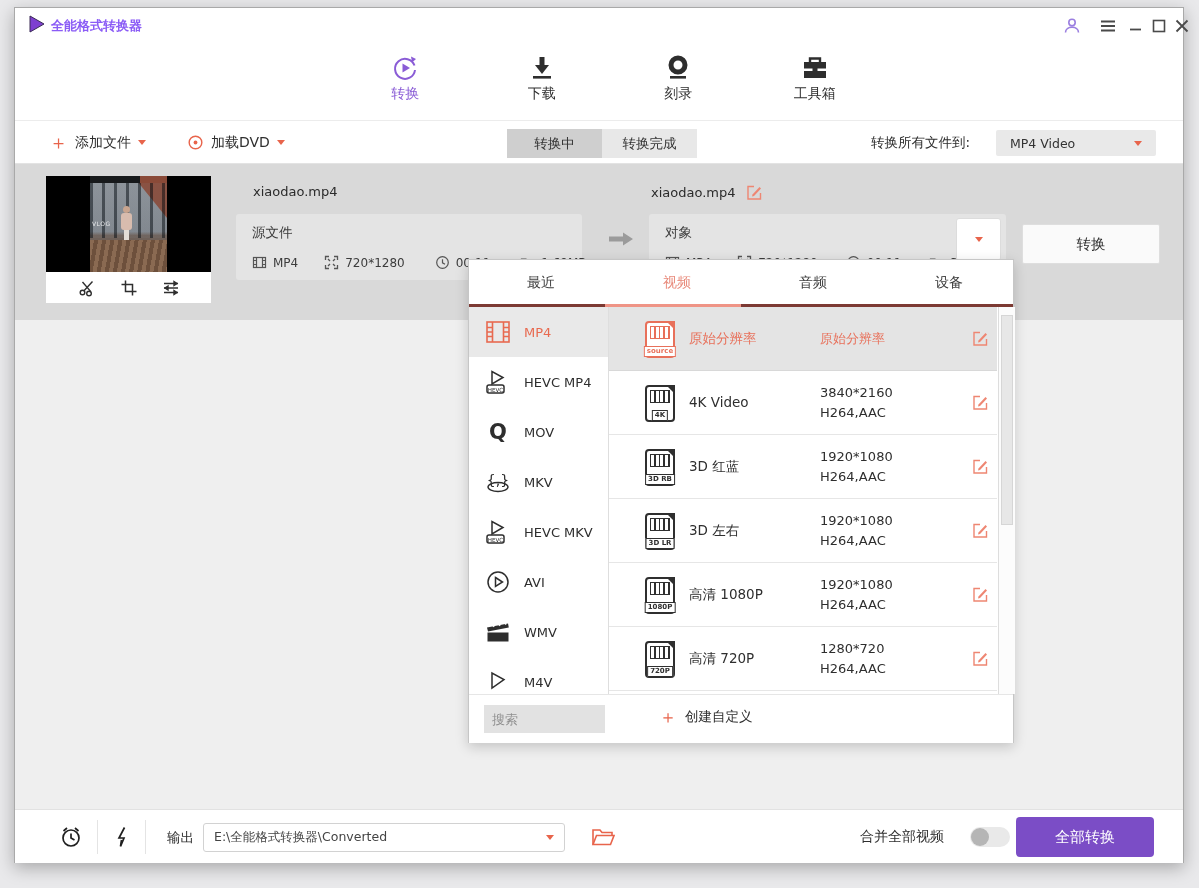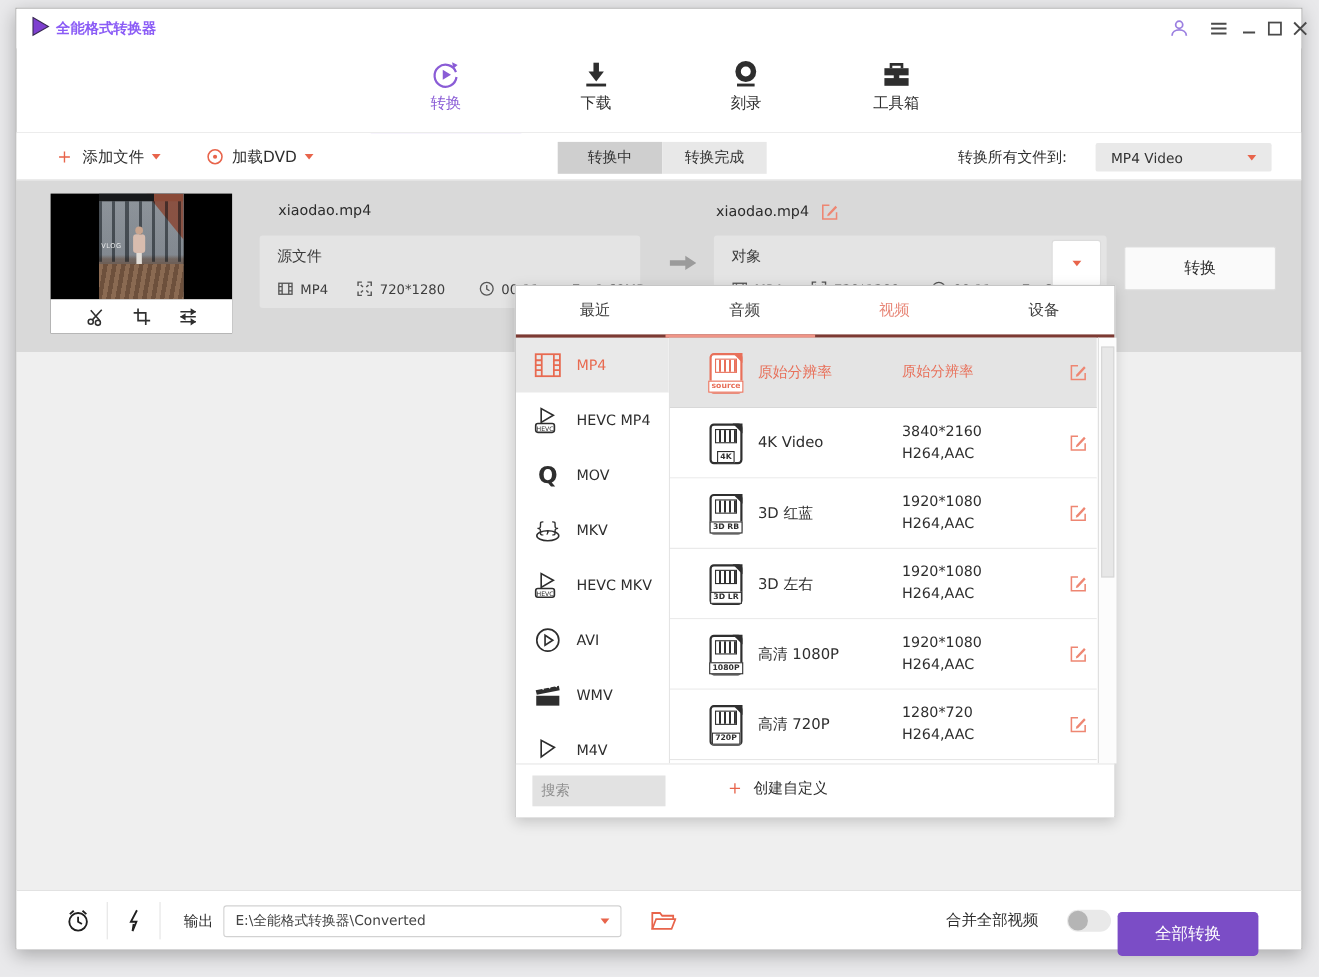--- a/index.html
+++ b/index.html
@@ -100,21 +100,21 @@
   .bottombar { position:absolute; left:0; top:801px; width:100%; height:54px; background:#fff; border-top:1px solid #e2e2e2; }
   .bb-ico { position:absolute; top:15px; width:24px; height:24px; color:#1f1f1f; cursor:pointer; }
   .bb-div { position:absolute; top:10px; width:1px; height:34px; background:#e4e4e4; }
   .out-label { position:absolute; left:152px; top:19px; font-size:13.5px; color:#2e2e2e; }
   .path-select { position:absolute; left:188px; top:13px; width:362px; height:29px; border:1px solid #d2d2d2; border-radius:3px; background:#fff; display:flex; align-items:center; padding:4px 10px; font-size:12.5px; color:#444; cursor:pointer; }
   .path-select .caret { margin-left:auto; }
   .folder-open { position:absolute; left:576px; top:17px; width:24px; height:21px; color:#e8644b; cursor:pointer; }
   .merge-label { position:absolute; left:845px; top:18px; font-size:14px; color:#2e2e2e; }
   .toggle { position:absolute; left:955px; top:17px; width:40px; height:20px; border-radius:10px; background:#e9e9e9; cursor:pointer; }
   .toggle .knob { position:absolute; left:1px; top:1px; width:18px; height:18px; border-radius:50%; background:#b5b5b5; }
-  .convert-all-btn { position:absolute; left:1001px; top:7px; width:128px; height:40px; background:#7b4dc6; border-radius:4px; color:#fff; font-size:15px; text-align:center; line-height:40px; cursor:pointer;margin-top:12px; }
+  .convert-all-btn { position:absolute; left:1001px; top:7px; width:138px; height:40px; background:#7b4dc6; border-radius:4px; color:#fff; font-size:15px; text-align:center; line-height:40px; cursor:pointer; }
   svg { display:block; }
 </style>
 </head>
 <body>
 
 <div class="win">
 
   <div class="titlebar">
     <div class="logo">
       <svg viewBox="0 0 20 20">
@@ -345,22 +345,22 @@
       <span class="caret"></span>
     </div>
     <div class="convert-btn">转换</div>
   </div>
 
   <div class="mainbg"></div>
 
   <div class="popup">
     <div class="ptabs">
       <div class="ptab">最近</div>
+      <div class="ptab active">视频</div>
       <div class="ptab">音频</div>
-      <div class="ptab active">视频</div>
       <div class="ptab">设备</div>
     </div>
     <div class="ptab-line">
         <div class="hot"></div>
       </div>
 
     <div class="pbody">
 
       <div class="flist">
         <div class="fitem active">

